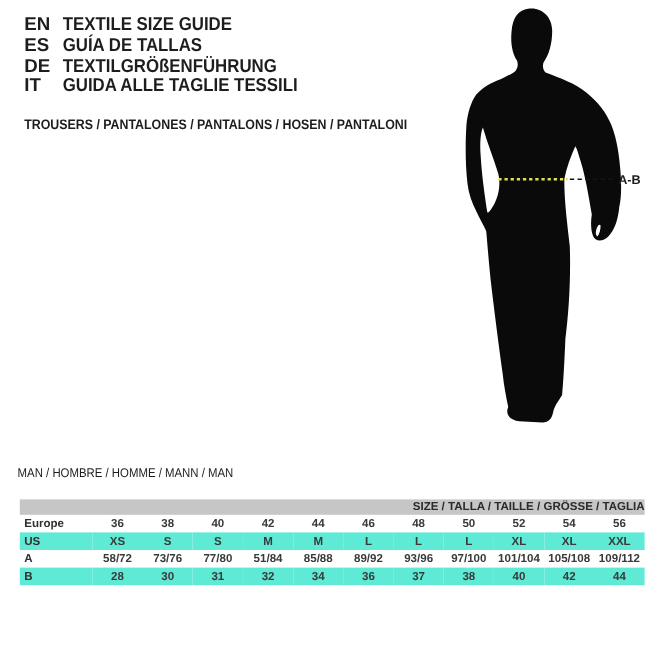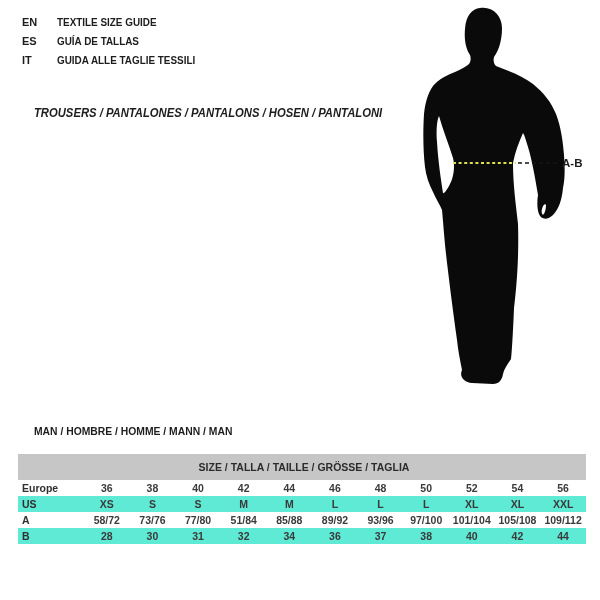--- a/index.html
+++ b/index.html
@@ -4,34 +4,34 @@
 <style>
   * { margin:0; padding:0; box-sizing:border-box; }
   html, body { width:600px; height:600px; }
   body {
     position:relative; background:#ffffff; overflow:hidden;
     font-family:"Liberation Sans", sans-serif; color:#1d1d1d;
   }
   .condensed { transform:scaleX(0.9); transform-origin:0 50%; display:inline-block; white-space:nowrap; }
 
   .lang-list { position:absolute; left:22px; top:13px; }
-  .lang-row { display:flex; align-items:center; height:18.7px; font-size:11px; font-weight:700; }
+  .lang-row { display:flex; align-items:center; height:18.7px; font-size:17px; font-weight:700; }
   .lang-code { width:35px; flex:0 0 35px; }
 
-  .category-title { position:absolute; left:34px; top:106px; font-size:12.5px; font-weight:700;font-style:italic; }
+  .category-title { position:absolute; left:22px; top:106px; font-size:12.5px; font-weight:700; }
 
   .figure { position:absolute; left:405px; top:2px; width:180px; height:392px; }
 
-  .gender-label { position:absolute; left:34px; top:425px; font-size:11.5px; font-weight:700; }
+  .gender-label { position:absolute; left:16px; top:425px; font-size:11.5px; font-weight:400; }
 
   .size-table-wrap { position:absolute; left:18px; top:454px; width:568px; }
   table { width:100%; border-collapse:collapse; table-layout:fixed; }
   col.label-col { width:66px; }
   thead th {
-    background:#c6c6c6; height:26px; text-align:center; padding:0 0 0 4px;
+    background:#c6c6c6; height:14px; text-align:right; padding:0 0 0 4px;
     font-size:10.5px; font-weight:700; color:#2b2b2b; white-space:nowrap;
   }
   tbody tr { height:16px; }
   tbody tr.striped { background:#5eead4; }
   tbody td { font-size:10.5px; font-weight:700; color:#3a3a3a; text-align:center; white-space:nowrap; }
   tbody td.row-label { text-align:left; padding-left:4px; color:#303030; }
 
   .notes { position:absolute; left:21px; top:551px; }
   .note-line { font-size:11.5px; font-weight:700; height:18px; line-height:18px; }
 </style>
@@ -39,20 +39,24 @@
 <body>
 
 <div class="lang-list">
   <div class="lang-row">
     <span class="lang-code">EN</span>
     <span class="condensed">TEXTILE SIZE GUIDE</span>
   </div>
   <div class="lang-row">
     <span class="lang-code">ES</span>
     <span class="condensed">GUÍA DE TALLAS</span>
+  </div>
+  <div class="lang-row">
+    <span class="lang-code">DE</span>
+    <span class="condensed">TEXTILGRÖßENFÜHRUNG</span>
   </div>
   <div class="lang-row">
     <span class="lang-code">IT</span>
     <span class="condensed">GUIDA ALLE TAGLIE TESSILI</span>
   </div>
 </div>
 
 <div class="category-title">
   <span class="condensed">TROUSERS / PANTALONES / PANTALONS / HOSEN / PANTALONI</span>
 </div>

